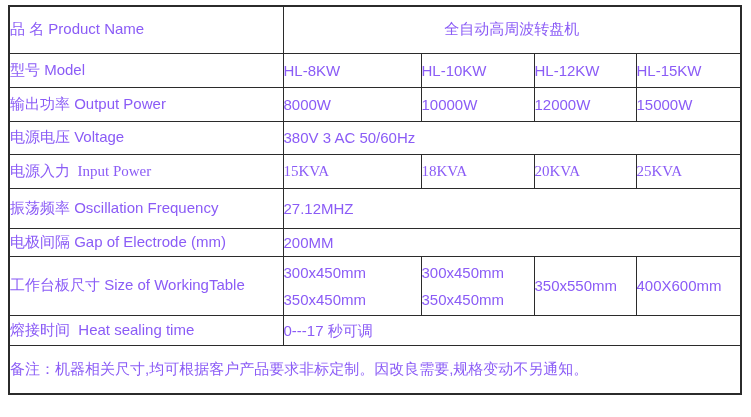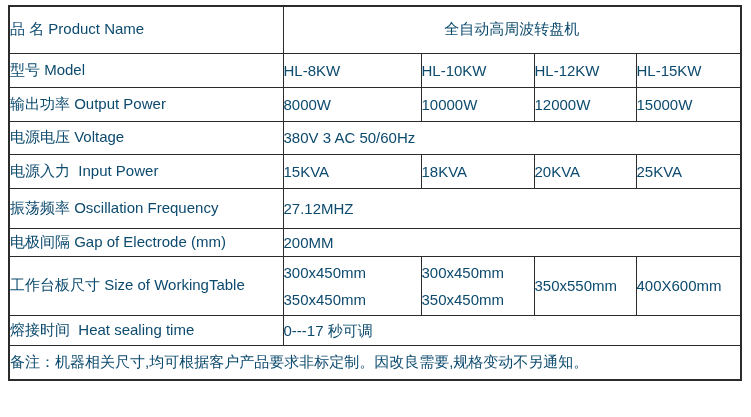--- a/index.html
+++ b/index.html
@@ -17,21 +17,21 @@
     top: 5px;
   }
   table.spec {
     border-collapse: collapse;
     table-layout: fixed;
     width: 732px;
     border: 2px solid #2b2b2b;
   }
   table.spec td {
     border: 1px solid #2b2b2b;
-    color: #0c4a6e;
+    color: #8b5cf6;
     font-size: 15px;
     padding: 0;
     vertical-align: middle;
     overflow: hidden;
   }
   td.label-cell {
     text-align: left;
     padding-left: 10px;
     white-space: pre-wrap;
   }
@@ -47,27 +47,27 @@
   }
   td.note-cell {
     text-align: left;
     padding-left: 10px;
     font-size: 15px;
   }
   tr.r1  { height: 47px; }
   tr.r2  { height: 34px; margin-top: 46px; }
   tr.r3  { height: 34px; }
   tr.r4  { height: 33px; }
-  tr.r5  { height: 34px; }
+  tr.r5  { height: 34px; font-family: Liberation Serif, serif; }
   tr.r6  { height: 40px; }
   tr.r7  { height: 33px; }
   tr.r8  { height: 28px; }
   tr.r9  { height: 59px; }
   tr.r10 { height: 30px; }
-  tr.r11 { height: 35px; margin-top: 17px; }
+  tr.r11 { height: 49px; margin-top: 17px; }
 </style>
 </head>
 <body>
 
 <div class="spec-wrap">
   <table class="spec">
     <colgroup>
       <col style="width:274px">
       <col style="width:138px">
       <col style="width:113px">

